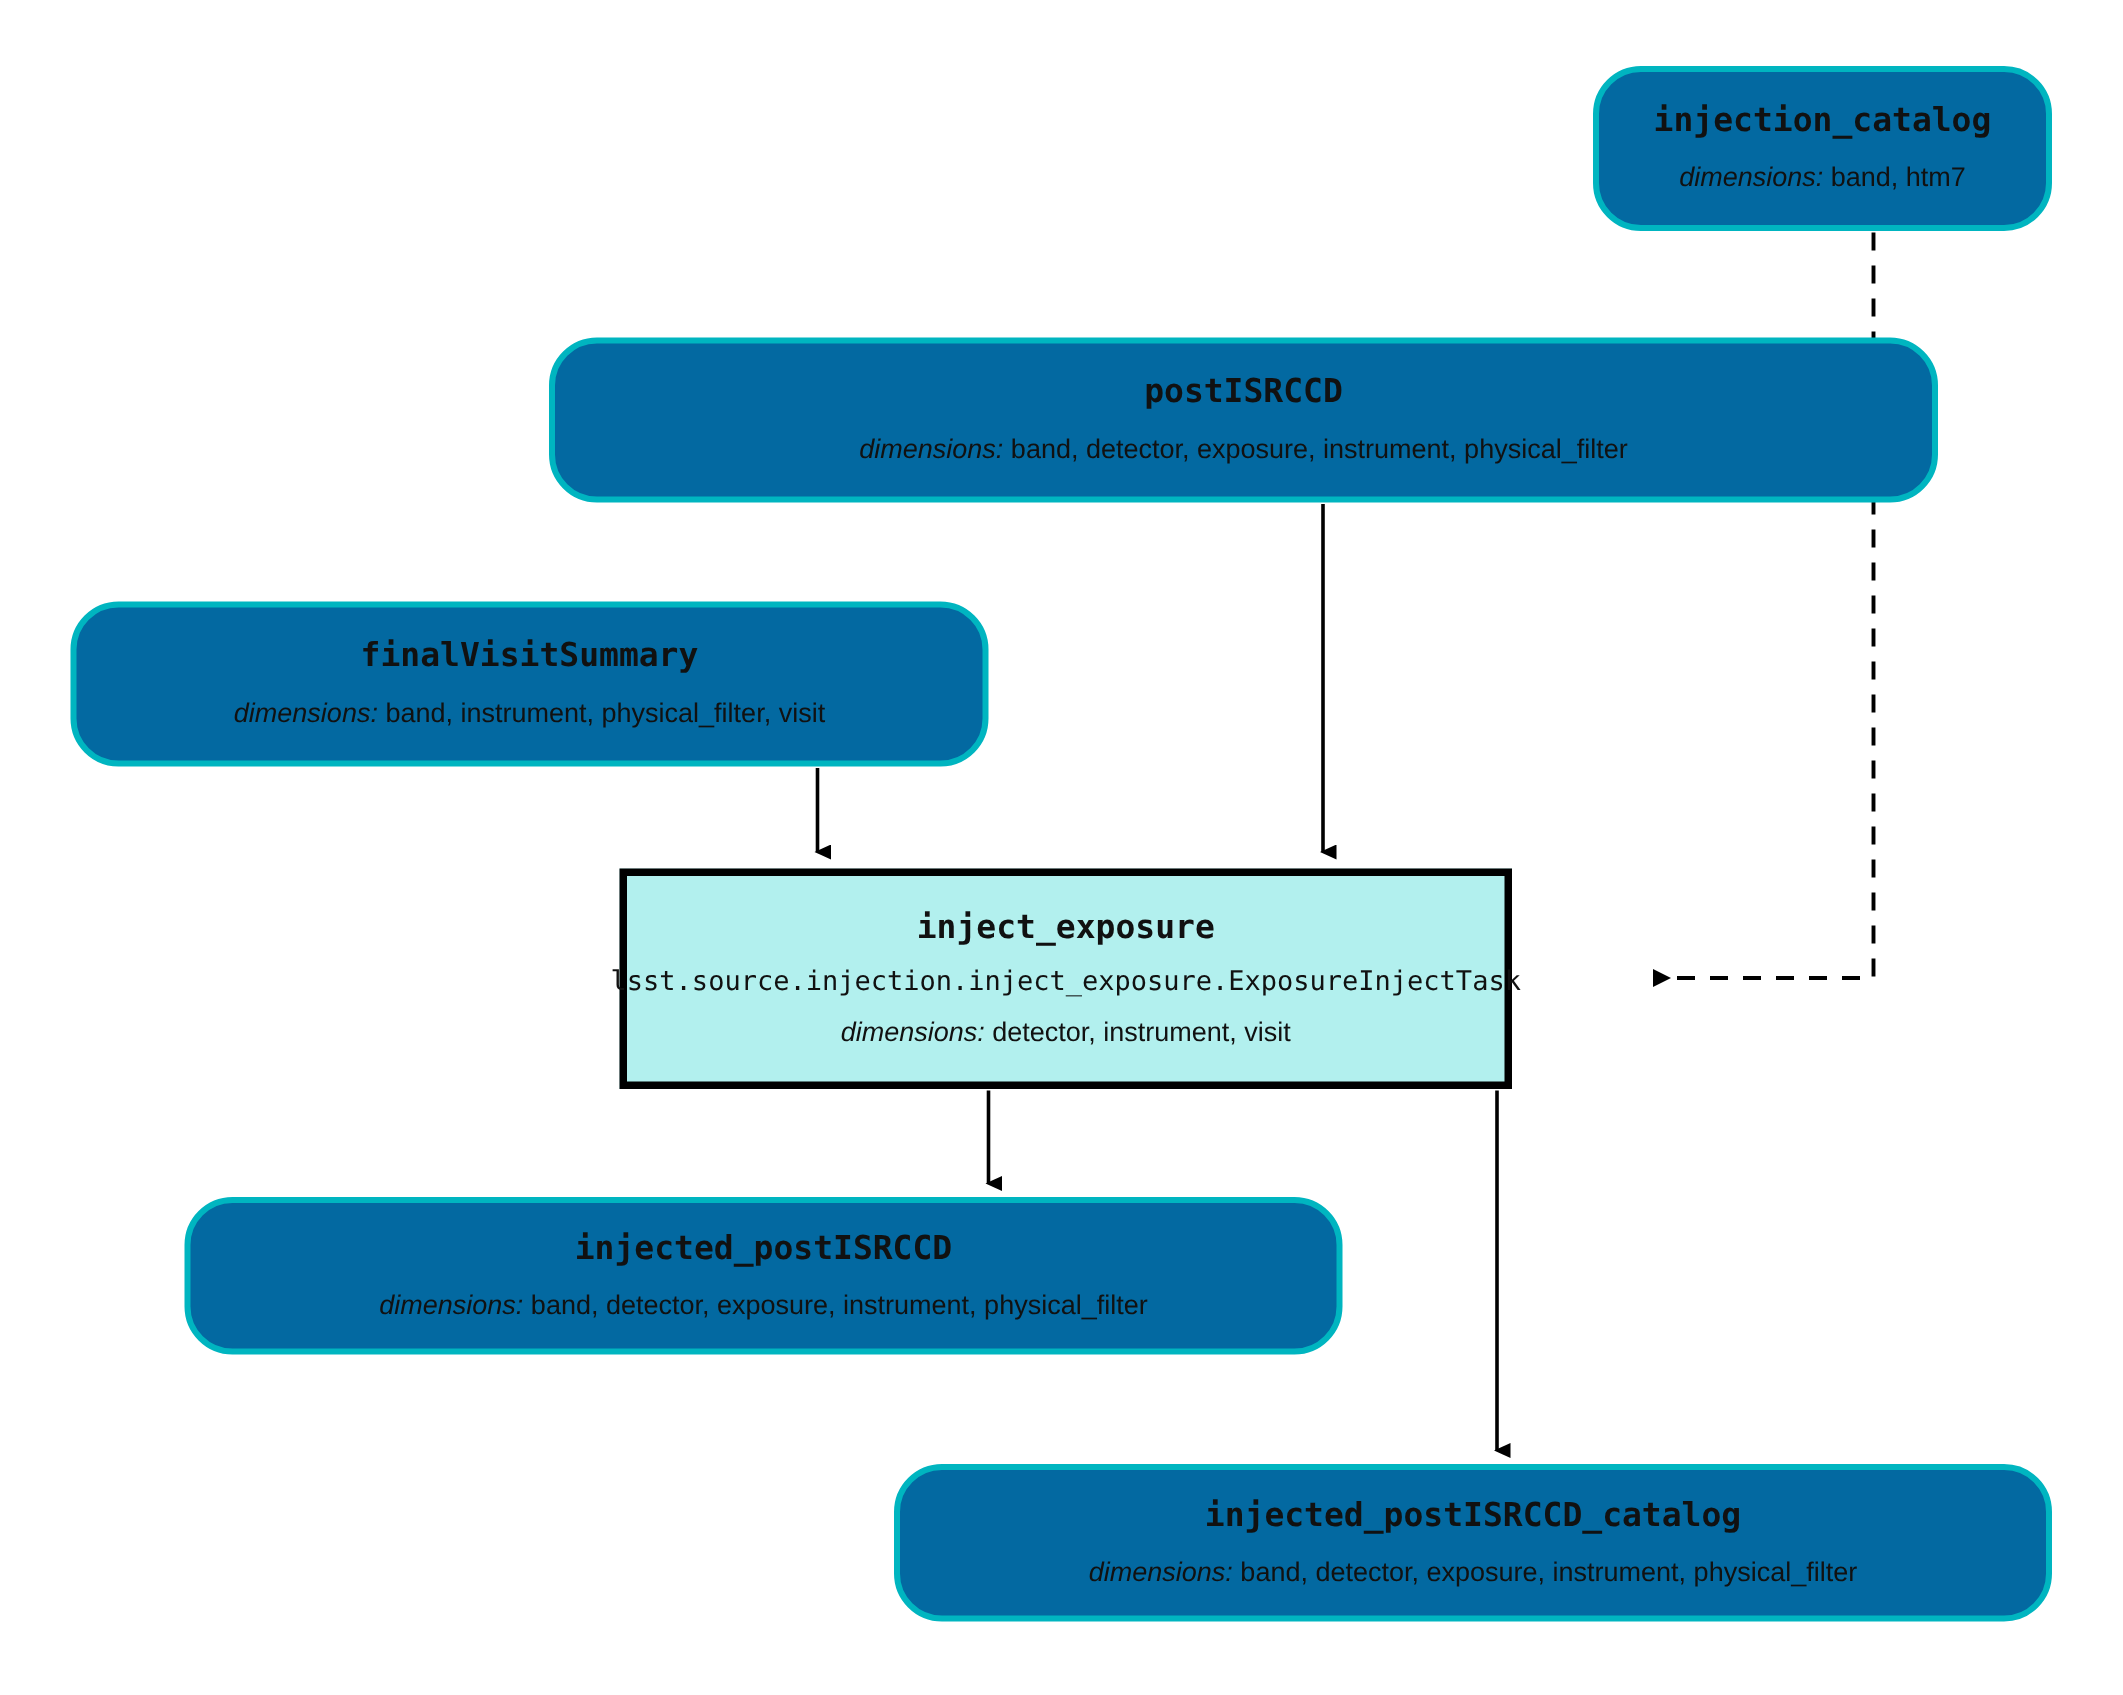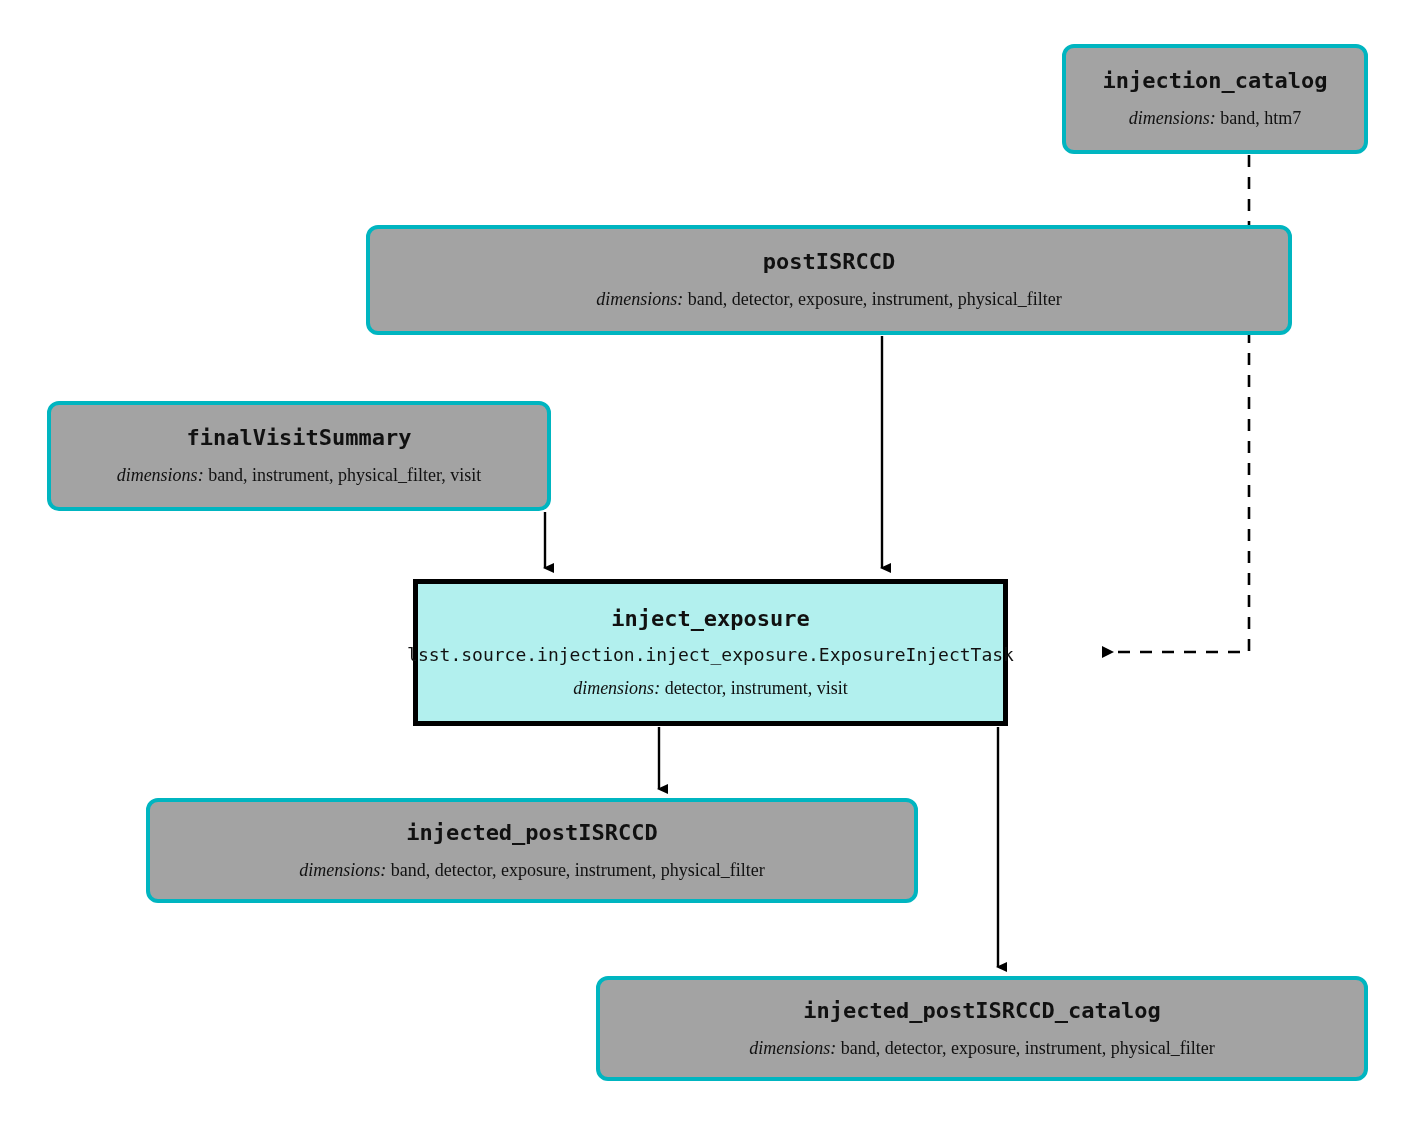--- a/index.html
+++ b/index.html
@@ -29,23 +29,23 @@
   }
   .node {
     position: absolute;
     box-sizing: border-box;
     display: flex;
     flex-direction: column;
     align-items: center;
     justify-content: center;
   }
   .node.dataset {
-    background: #a3a3a3;
+    background: #0369a1;
     border: 4px solid #00b5c0;
-    border-radius: 12px;
+    border-radius: 32px;
   }
   .node.task {
     background: #b2f0ee;
     border: 5px solid #000000;
     border-radius: 0;
   }
   .node-title {
     font-family: "DejaVu Sans Mono", "Liberation Mono", monospace;
     font-weight: bold;
     font-size: 22px;
@@ -55,40 +55,40 @@
     line-height: 1.1;
   }
   .node-sub {
     font-family: "DejaVu Sans Mono", "Liberation Mono", monospace;
     font-size: 18px;
     color: #111111;
     white-space: nowrap;
     line-height: 1.1;
   }
   .node-dims {
-    font-family: Liberation Serif, serif;
+    font-family: Liberation Sans, sans-serif;
     font-size: 18px;
     color: #111111;
     white-space: nowrap;
     line-height: 1.1;
   }
   .node-dims .dims-key {
     font-style: italic;
   }
   
   .node.dataset .node-title { margin-bottom: 16px; }
   .node.task .node-title { margin-bottom: 14px; }
   .node.task .node-sub { margin-bottom: 14px; }
 
   
   #node-injection_catalog { left: 1062px; top: 44px;  width: 306px; height: 110px; }
   #node-postISRCCD        { left: 366px;  top: 225px; width: 926px; height: 110px; }
-  #node-finalVisitSummary { left: 47px;   top: 401px; width: 504px; height: 110px; }
+  #node-finalVisitSummary { left: 47px;   top: 401px; width: 612px; height: 110px; }
   #node-inject_exposure   { left: 413px;  top: 579px; width: 595px; height: 147px; }
-  #node-injected_postISRCCD { left: 146px; top: 798px; width: 772px; height: 105px; }
+  #node-injected_postISRCCD { left: 123px; top: 798px; width: 772px; height: 105px; }
   #node-injected_postISRCCD_catalog { left: 596px; top: 976px; width: 772px; height: 105px; text-align: right; }
 </style>
 </head>
 <body>
 
 <div id="canvas">
 
   <svg id="edges" viewBox="0 0 1415 1130" width="1415" height="1130" xmlns="http://www.w3.org/2000/svg">
     <defs>
       <marker id="arrowDown" markerWidth="12" markerHeight="12" refX="5" refY="9" orient="auto" markerUnits="userSpaceOnUse">

